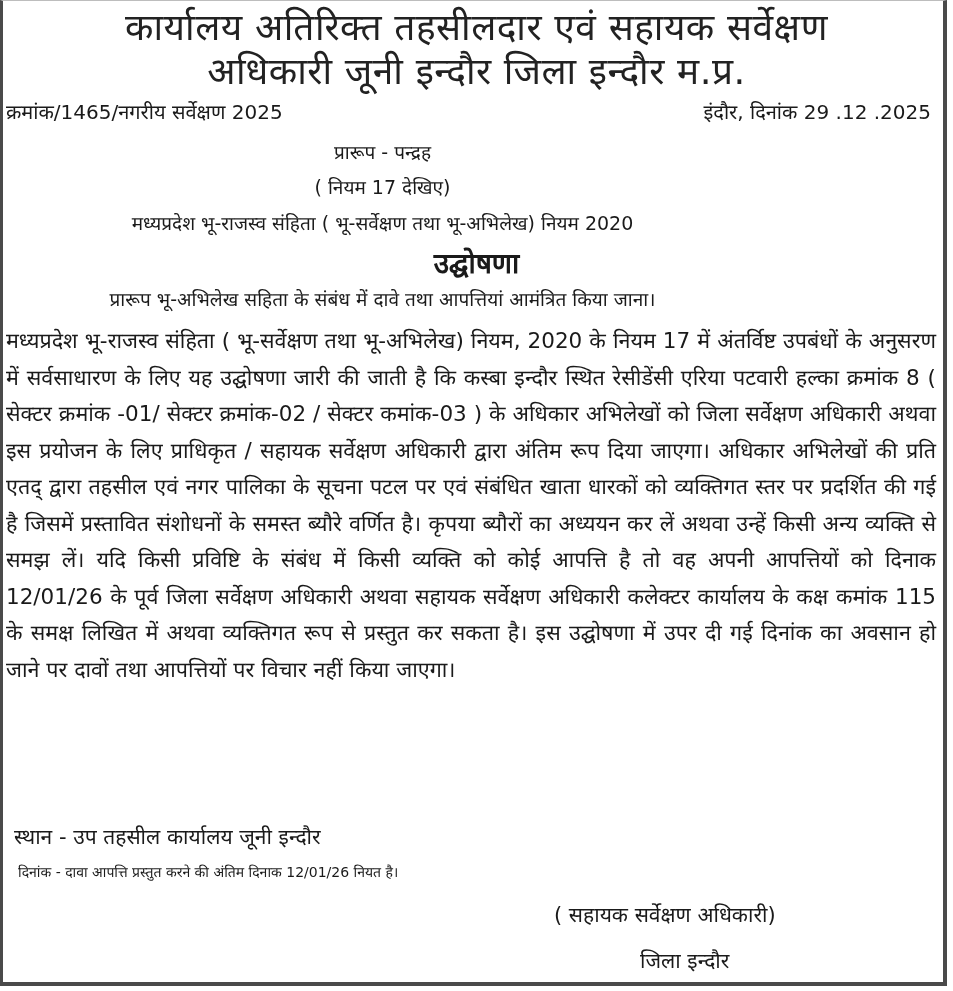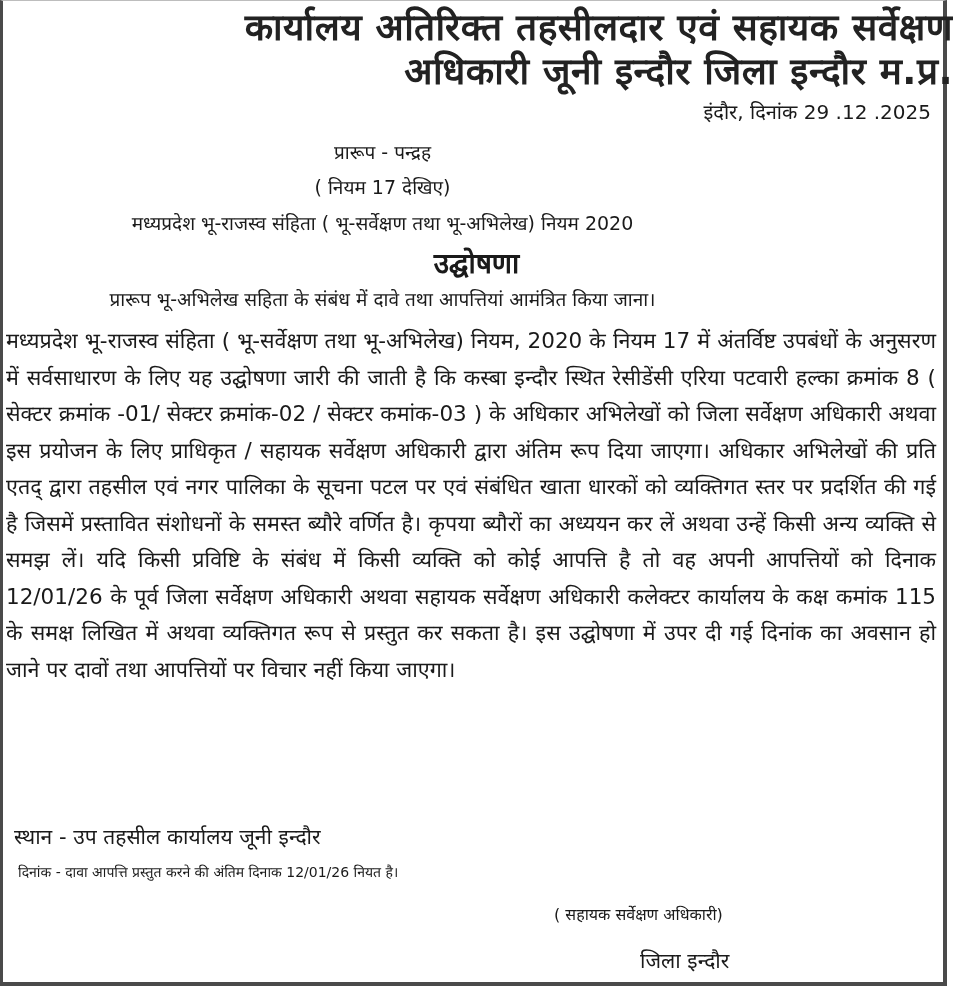--- a/index.html
+++ b/index.html
@@ -2,51 +2,52 @@
 <html><head>
 <meta charset="utf-8">
 <style>
   html, body { margin:0; padding:0; background:#ffffff; }
   body { width:953px; height:991px; overflow:hidden; position:relative; font-family:"DejaVu Sans", "Liberation Sans", sans-serif; color:#1a1a1a; }
   .frame {
     position:absolute; left:0; top:0; width:947px; height:986px;
     border-left:3px solid #4a4a4a; border-right:4px solid #4a4a4a; border-bottom:4px solid #4a4a4a;
     border-top:1px solid #bdbdbd; box-sizing:border-box;
   }
-  .title { position:absolute; left:0; width:953px; text-align:right; font-weight:bold; font-size:37px; line-height:44px; letter-spacing:0.5px; color:#222; }
+  .title { position:absolute; left:0; width:953px; text-align:center; font-weight:normal; font-size:37px; line-height:44px; letter-spacing:0.5px; color:#222; }
   .t1 { top:6px; }
   .t2 { top:50px; }
   .refline { position:absolute; top:97px; left:6px; right:22px; height:30px; font-size:20px; line-height:30px; }
   .refline .left { position:absolute; left:0; }
   .refline .right { position:absolute; right:0;text-align:right; }
   .center { position:absolute; left:0; width:765px; text-align:center; font-size:19px; line-height:30px; }
   .c1 { top:137px; }
   .c2 { top:172px; }
   .c3 { top:208px; }
   .heading { position:absolute; top:245px; left:0; width:953px; text-align:center; font-size:28px; font-weight:bold; line-height:38px; }
   .c4 { top:284px; font-size:19px; }
   .body {
     position:absolute; top:323px; left:6px; width:930px;
     font-size:21.5px; line-height:36.5px; text-align:justify;
   }
   .body p { margin:0; }
   .place { position:absolute; top:820px; left:6px; font-size:21px; line-height:34px;margin-left:8px; }
   .date  { position:absolute; top:855px; left:18px; font-size:14px; line-height:34px; }
-  .sign1 { position:absolute; top:898px; left:554px; font-size:16px; line-height:34px; }
+  .sign1 { position:absolute; top:898px; left:554px; font-size:21px; line-height:34px; }
   .sign2 { position:absolute; top:944px; left:640px; font-size:21px; line-height:34px;text-align:right; }
 </style>
 </head>
 <body>
 
 <div class="frame"></div>
 
 <div class="title t1">कार्यालय अतिरिक्त तहसीलदार एवं सहायक सर्वेक्षण</div>
 <div class="title t2">अधिकारी जूनी इन्दौर जिला इन्दौर म.प्र.</div>
 
 <div class="refline">
+  <span class="left">क्रमांक/1465/नगरीय सर्वेक्षण 2025</span>
   <span class="right">इंदौर, दिनांक 29 .12 .2025</span>
 </div>
 
 <div class="center c1">प्रारूप - पन्द्रह</div>
 <div class="center c2">( नियम 17 देखिए)</div>
 <div class="center c3">मध्यप्रदेश भू-राजस्व संहिता ( भू-सर्वेक्षण तथा भू-अभिलेख) नियम 2020</div>
 
 <div class="heading">उद्घोषणा</div>
 <div class="center c4">प्रारूप भू-अभिलेख सहिता के संबंध में दावे तथा आपत्तियां आमंत्रित किया जाना।</div>
 

